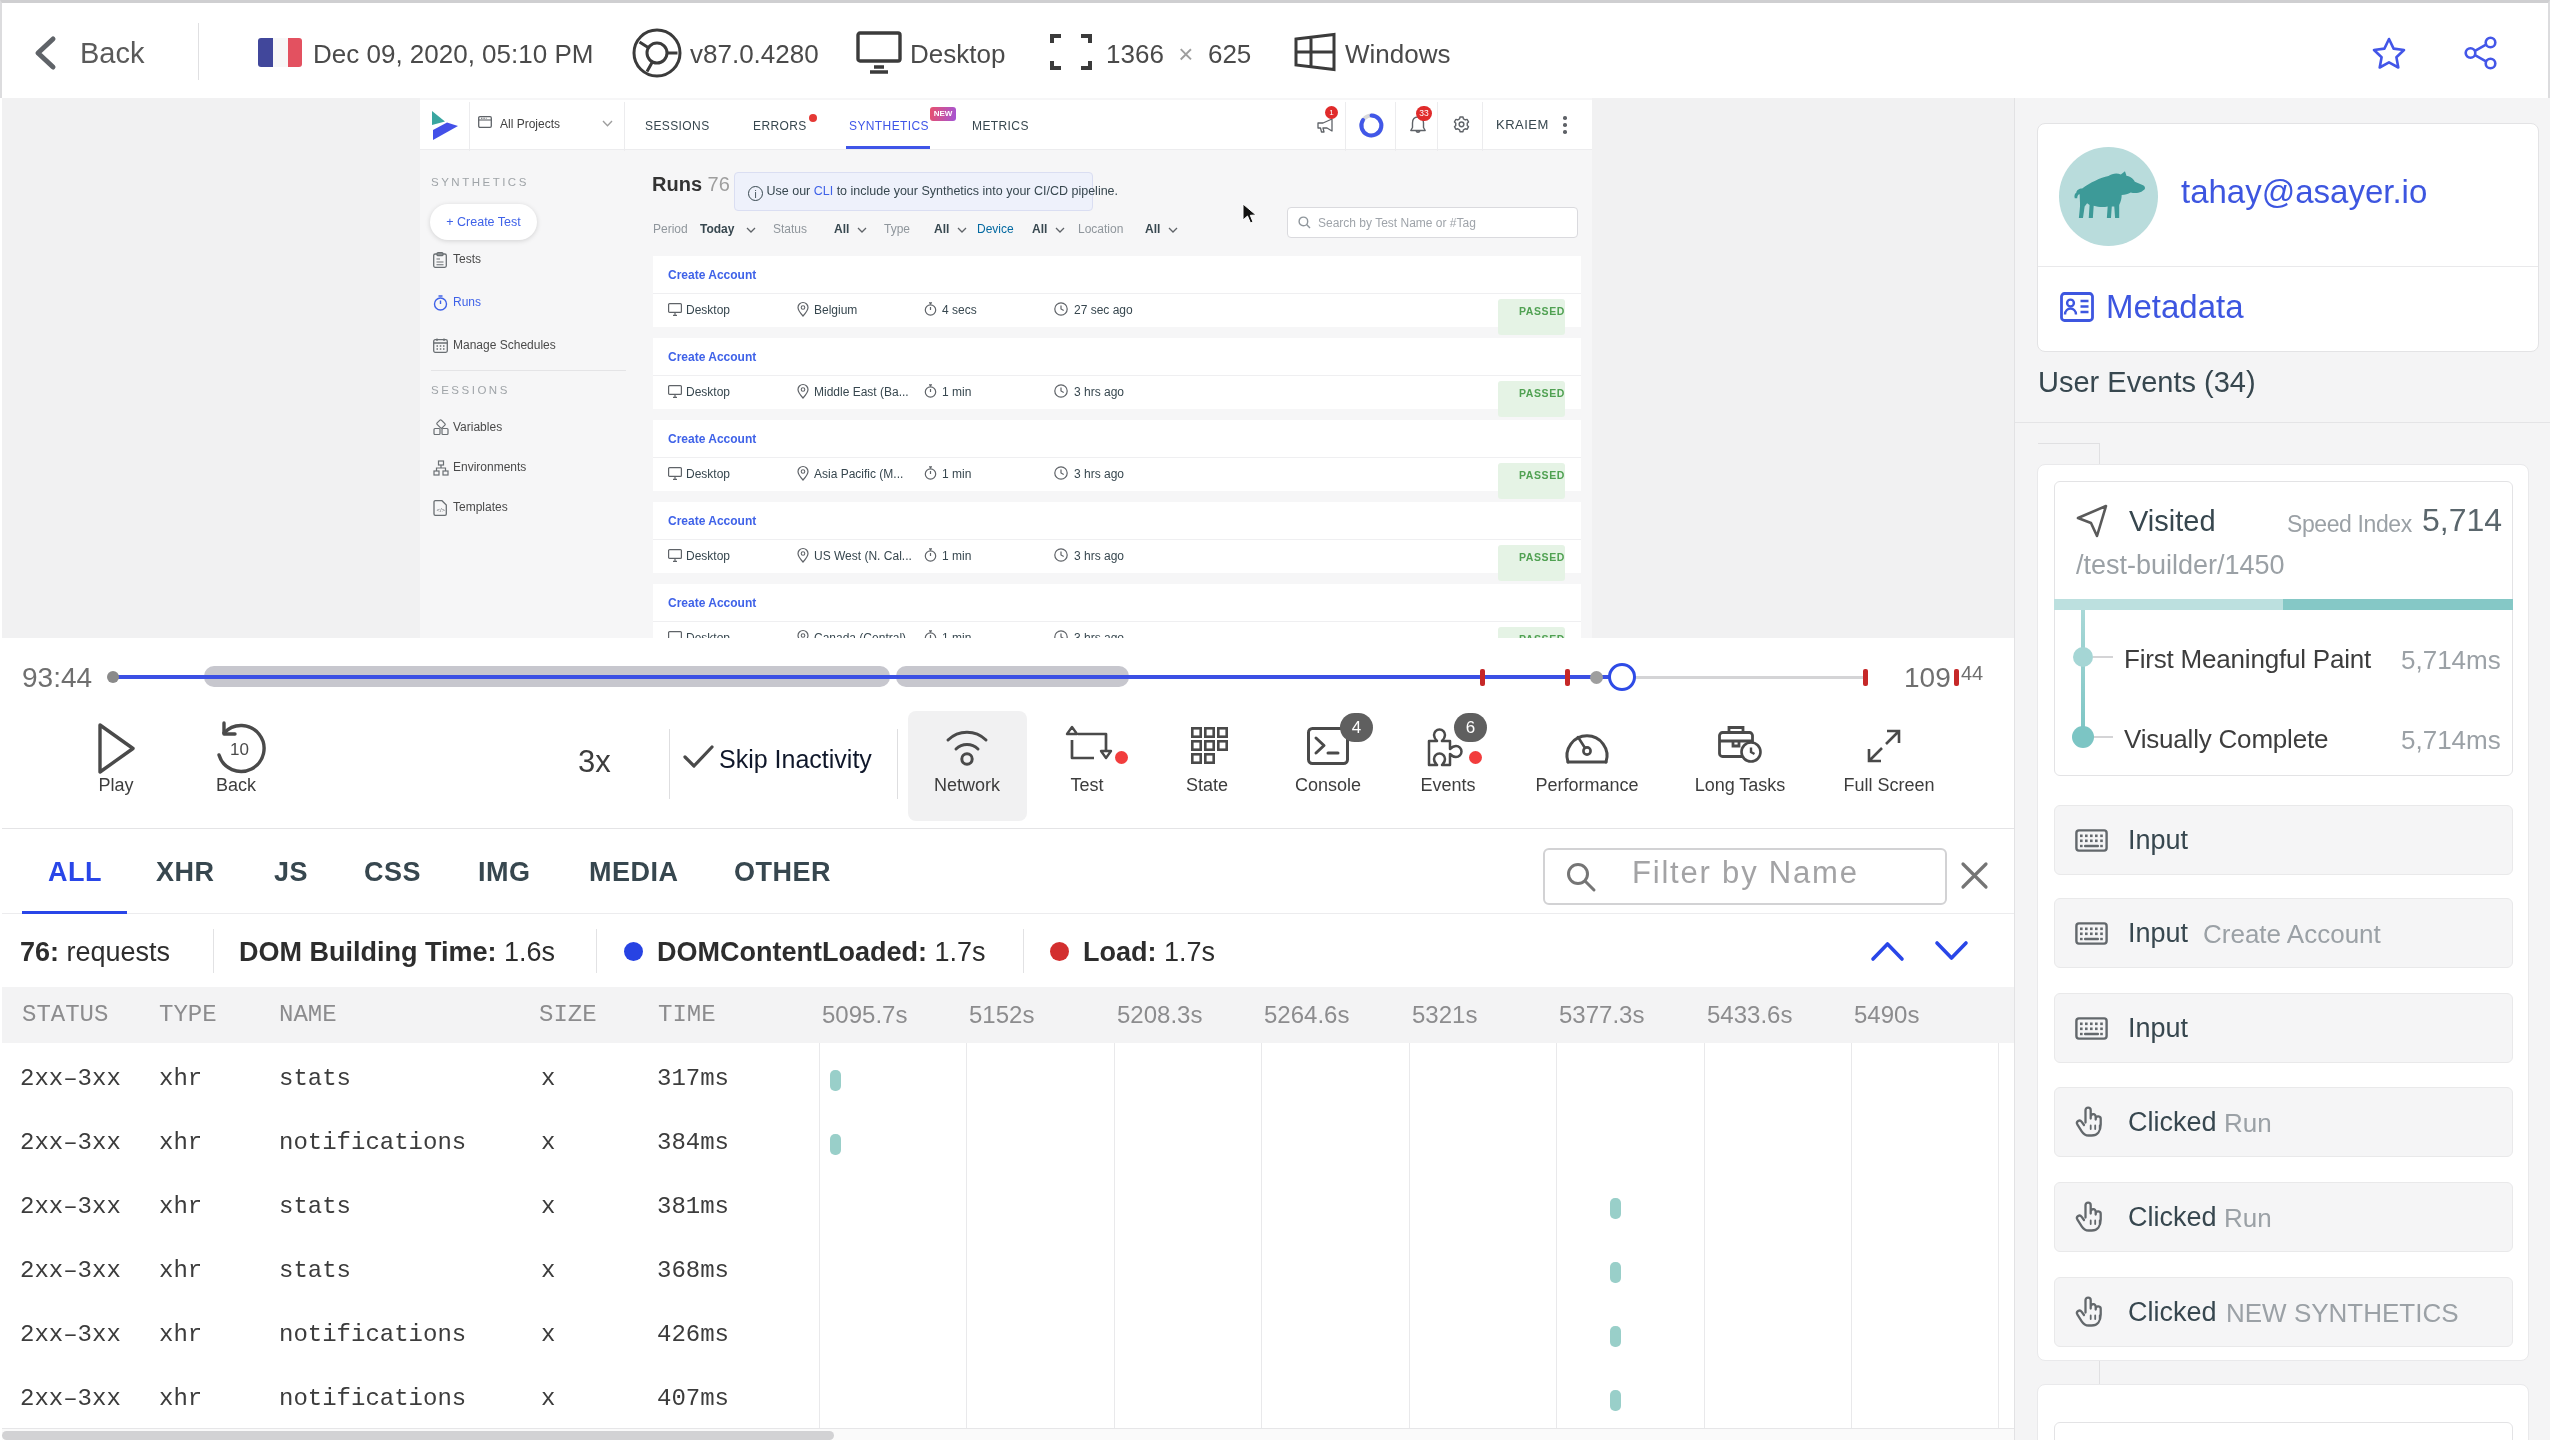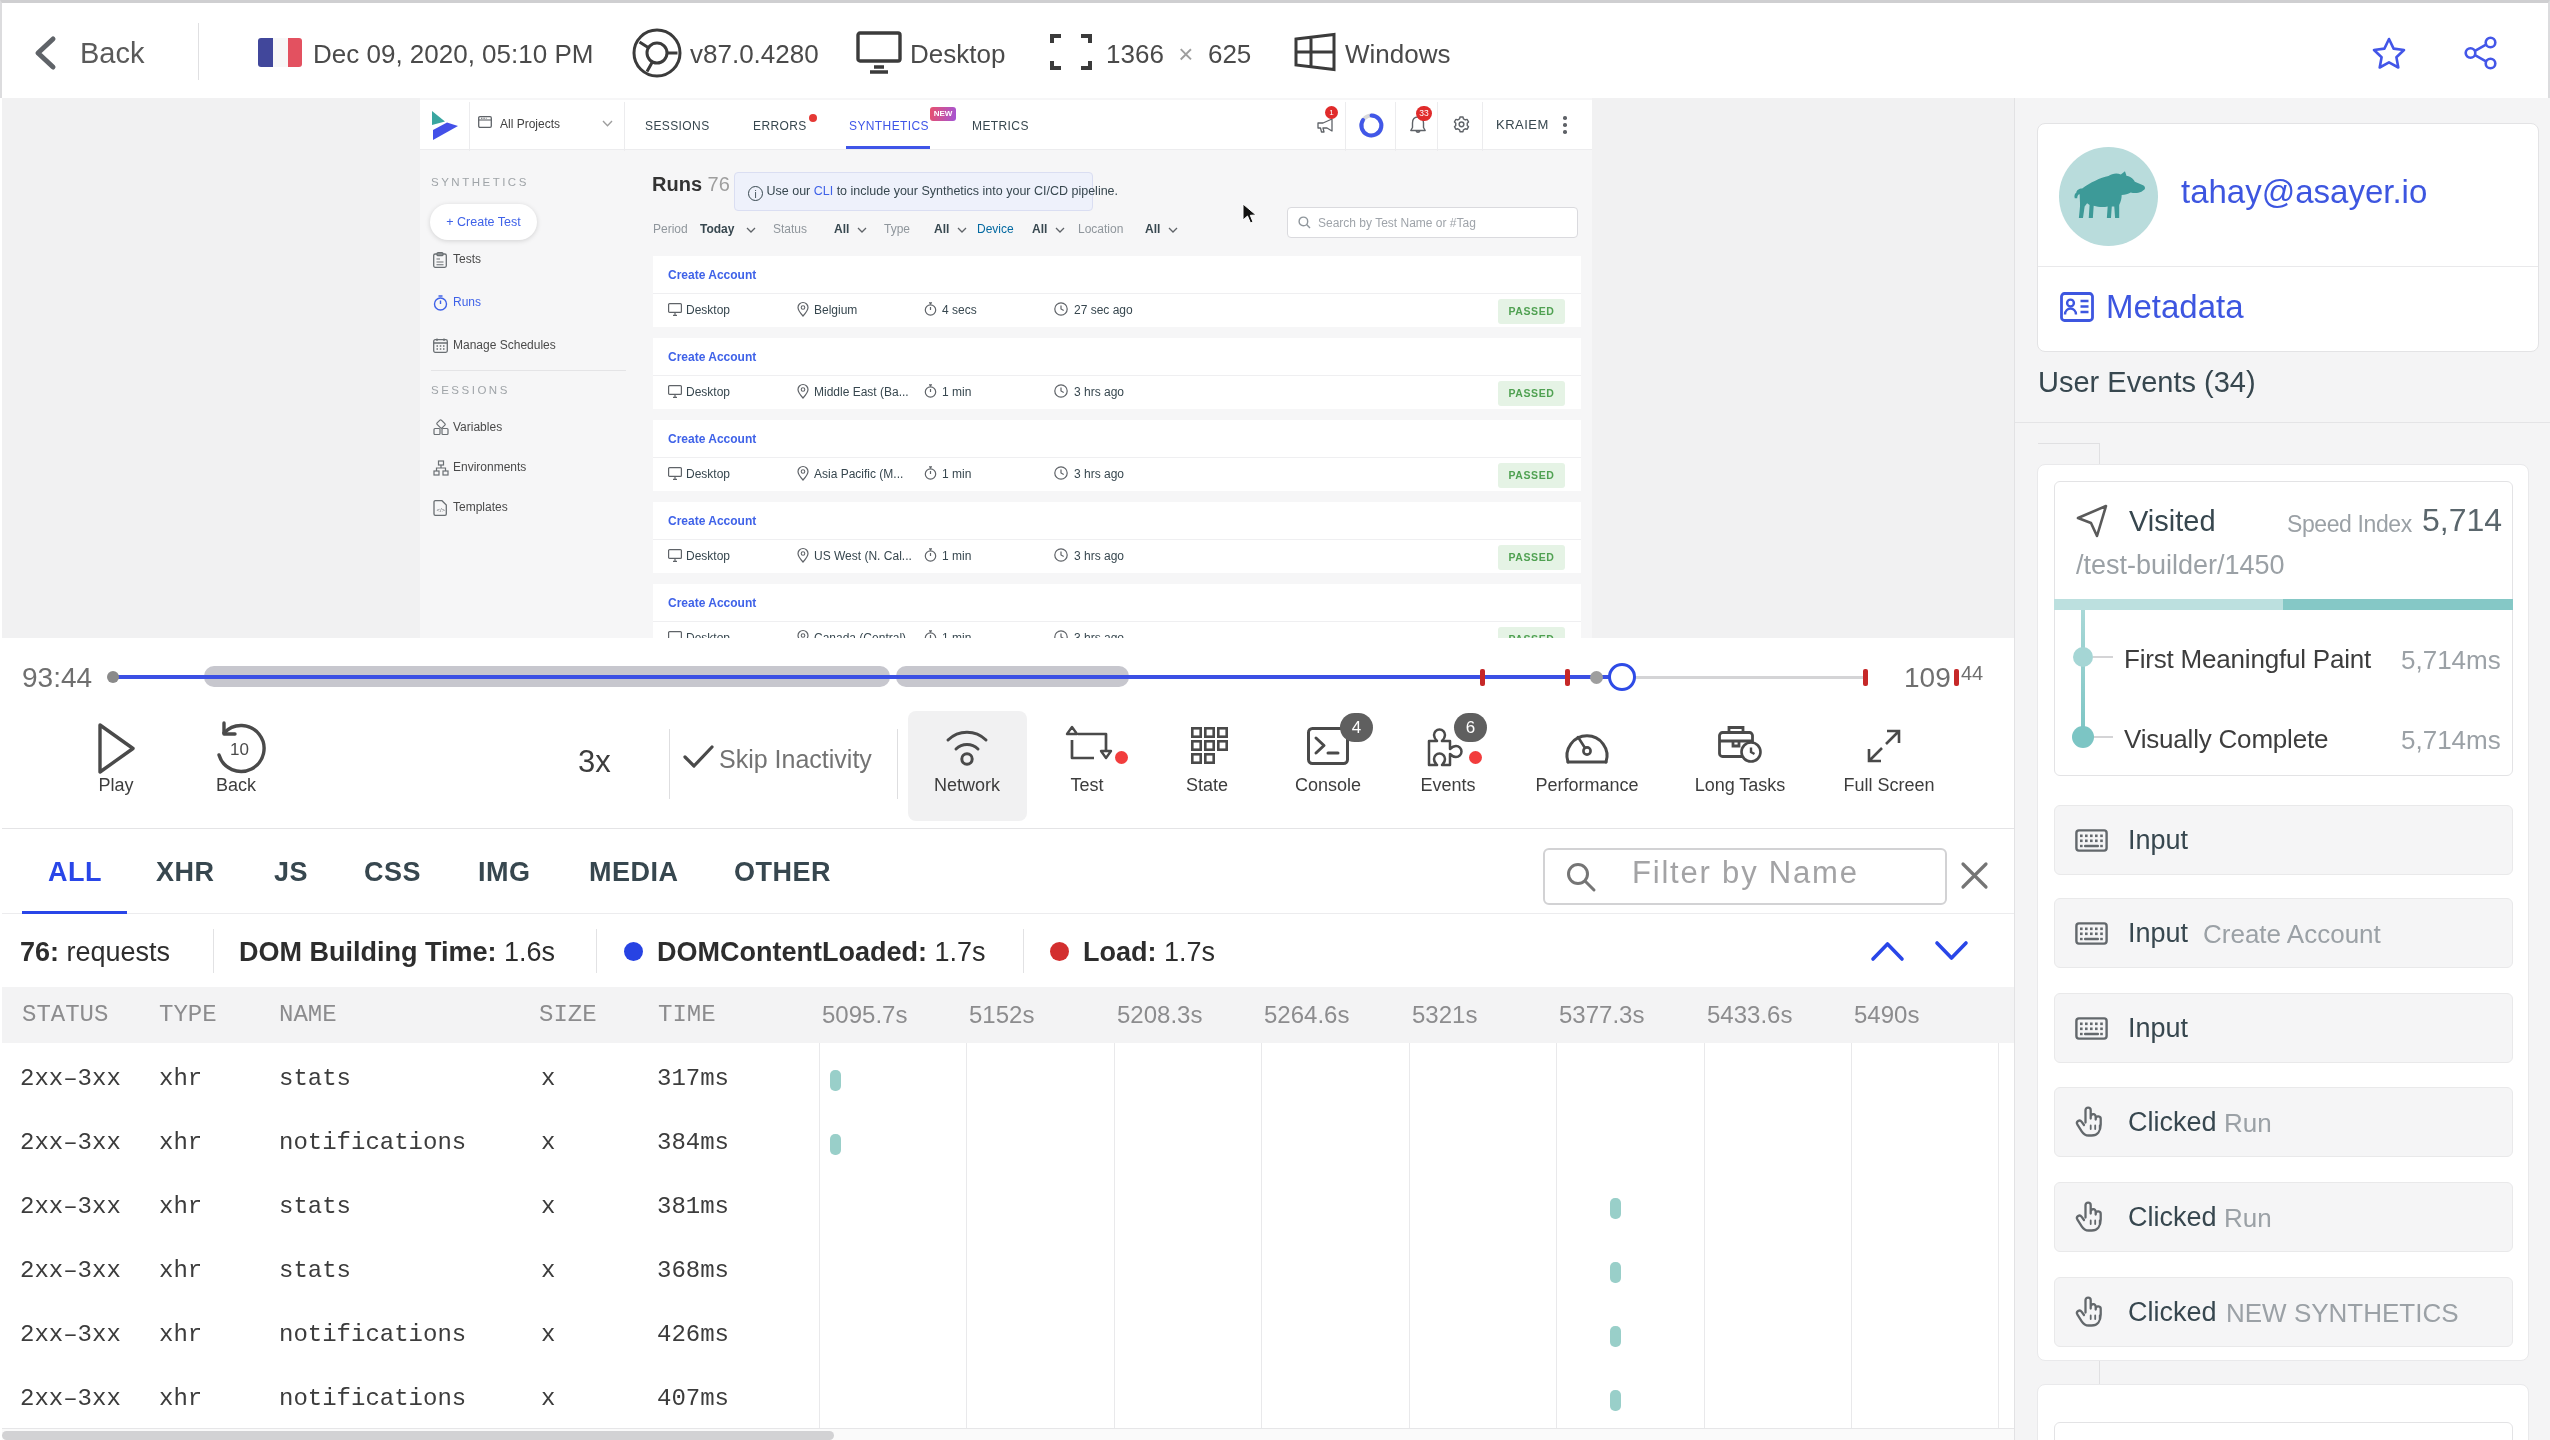--- a/index.html
+++ b/index.html
@@ -15,21 +15,21 @@
 
 #stage{left:2px;top:98px;width:2012px;height:540px;background:#f1f1f2;overflow:hidden}
 #app{position:absolute;left:418px;top:0;width:1172px;height:540px;background:#f6f6f7;overflow:hidden}
 #appnav{position:absolute;left:0;top:2px;width:1172px;height:50px;background:#fff;border-bottom:1px solid #ececee}
 .navsep{position:absolute;top:2px;width:1px;height:49px;background:#ececee}
 .atab{position:absolute;top:19px;font-size:12px;font-weight:normal;color:#37474f;letter-spacing:.4px}
 .card{position:absolute;left:233px;width:928px;height:71px;background:#fff}
 .ca{position:absolute;left:15px;top:12px;font-size:12px;color:#3f62e8;font-weight:bold}
 .cardiv{position:absolute;left:0;top:37px;width:928px;height:1px;background:#efeff1}
 .rowtxt{position:absolute;top:47px;font-size:12px;color:#37474f}
-.passed{position:absolute;left:845px;top:43px;width:67px;height:25px;background:#e5f3e5;border-radius:3px;color:#50a152;font-size:10.5px;font-weight:bold;letter-spacing:.6px;text-align:center;line-height:24px}
+.passed{position:absolute;left:845px;top:43px;width:67px;height:36px;background:#e5f3e5;border-radius:3px;color:#50a152;font-size:10.5px;font-weight:bold;letter-spacing:.6px;text-align:right;line-height:24px}
 .sitem{position:absolute;left:33px;font-size:12px;color:#4a4a4a}
 .shead{position:absolute;left:11px;font-size:11.5px;color:#9fa4a8;letter-spacing:2.5px}
 
 #timeline{left:2px;top:638px;width:2012px;height:62px;background:#fff}
 #controls{left:2px;top:700px;width:2012px;height:129px;background:#fff;border-bottom:1px solid #e4e4e6}
 .clabel{position:absolute;top:75px;font-size:18px;color:#3d3d3d;white-space:nowrap;transform:translateX(-50%)}
 .csep{position:absolute;top:29px;width:1px;height:70px;background:#dedee0}
 
 #tabs{left:2px;top:829px;width:2012px;height:85px;background:#fff;border-bottom:1px solid #ececee}
 .ntab{position:absolute;top:28px;font-size:27px;font-weight:bold;color:#37474f;letter-spacing:.5px}
@@ -372,21 +372,21 @@
     <path d="M9 9 A23 23 0 1 1 4 31" fill="none" stroke="#4a4a4a" stroke-width="3.4" stroke-linecap="round" transform="translate(1 3)"></path>
     <path d="M10 2 L10 13 L21 13" fill="none" stroke="#4a4a4a" stroke-width="3.4" stroke-linejoin="round" stroke-linecap="round"></path>
     <text x="16" y="34" font-size="17" fill="#4a4a4a" font-family="Liberation Sans">10</text>
   </svg>
   <div class="clabel" style="left:234px">Back</div>
   <div class="t" style="left:576px;top:44px;font-size:31px;color:#3d3d3d">3x</div>
   <div class="csep" style="left:667px"></div>
   <svg style="left:681px;top:45px" width="31" height="24" viewBox="0 0 31 24">
       <path d="M2 12 L11 21 L29 2" fill="none" stroke="#4a4a4a" stroke-width="3.2" stroke-linecap="round" stroke-linejoin="round"></path>
     </svg>
-  <div class="t" style="left:717px;top:45px;font-size:25px;color:#737373">Skip Inactivity</div>
+  <div class="t" style="left:717px;top:45px;font-size:25px;color:#0f172a">Skip Inactivity</div>
   <div class="csep" style="left:895px"></div>
   <div class="a" style="left:906px;top:11px;width:119px;height:110px;background:#f1f1f2;border-radius:8px"></div>
   <svg style="left:941px;top:25px" width="48" height="42" viewBox="0 0 48 42">
     <path d="M5 15 A27 27 0 0 1 43 15" fill="none" stroke="#4a4a4a" stroke-width="3" stroke-linecap="round"></path>
     <path d="M13 24 A16 16 0 0 1 35 24" fill="none" stroke="#4a4a4a" stroke-width="3" stroke-linecap="round"></path>
     <circle cx="24" cy="34" r="5.2" fill="none" stroke="#4a4a4a" stroke-width="3"></circle>
   </svg>
   <div class="clabel" style="left:965px">Network</div>
   <svg style="left:1062px;top:24px" width="48" height="44" viewBox="0 0 48 44">
     <path d="M8 16 L8 34 L30 34" fill="none" stroke="#4a4a4a" stroke-width="2.7" stroke-linejoin="round"></path>

